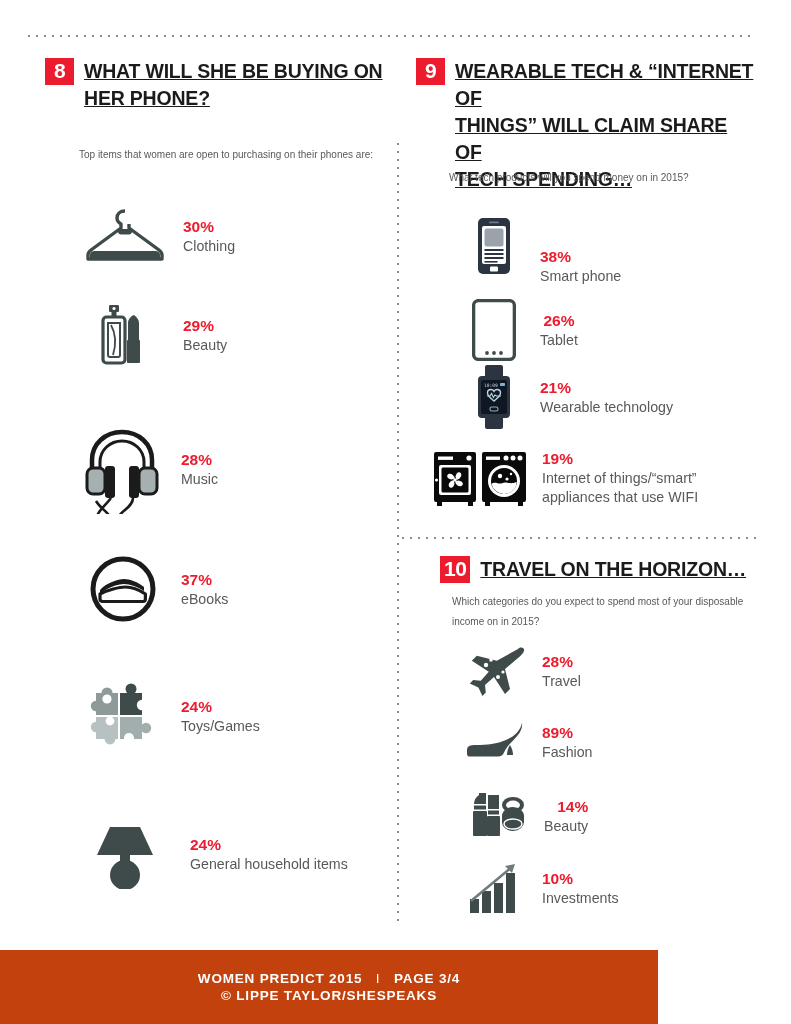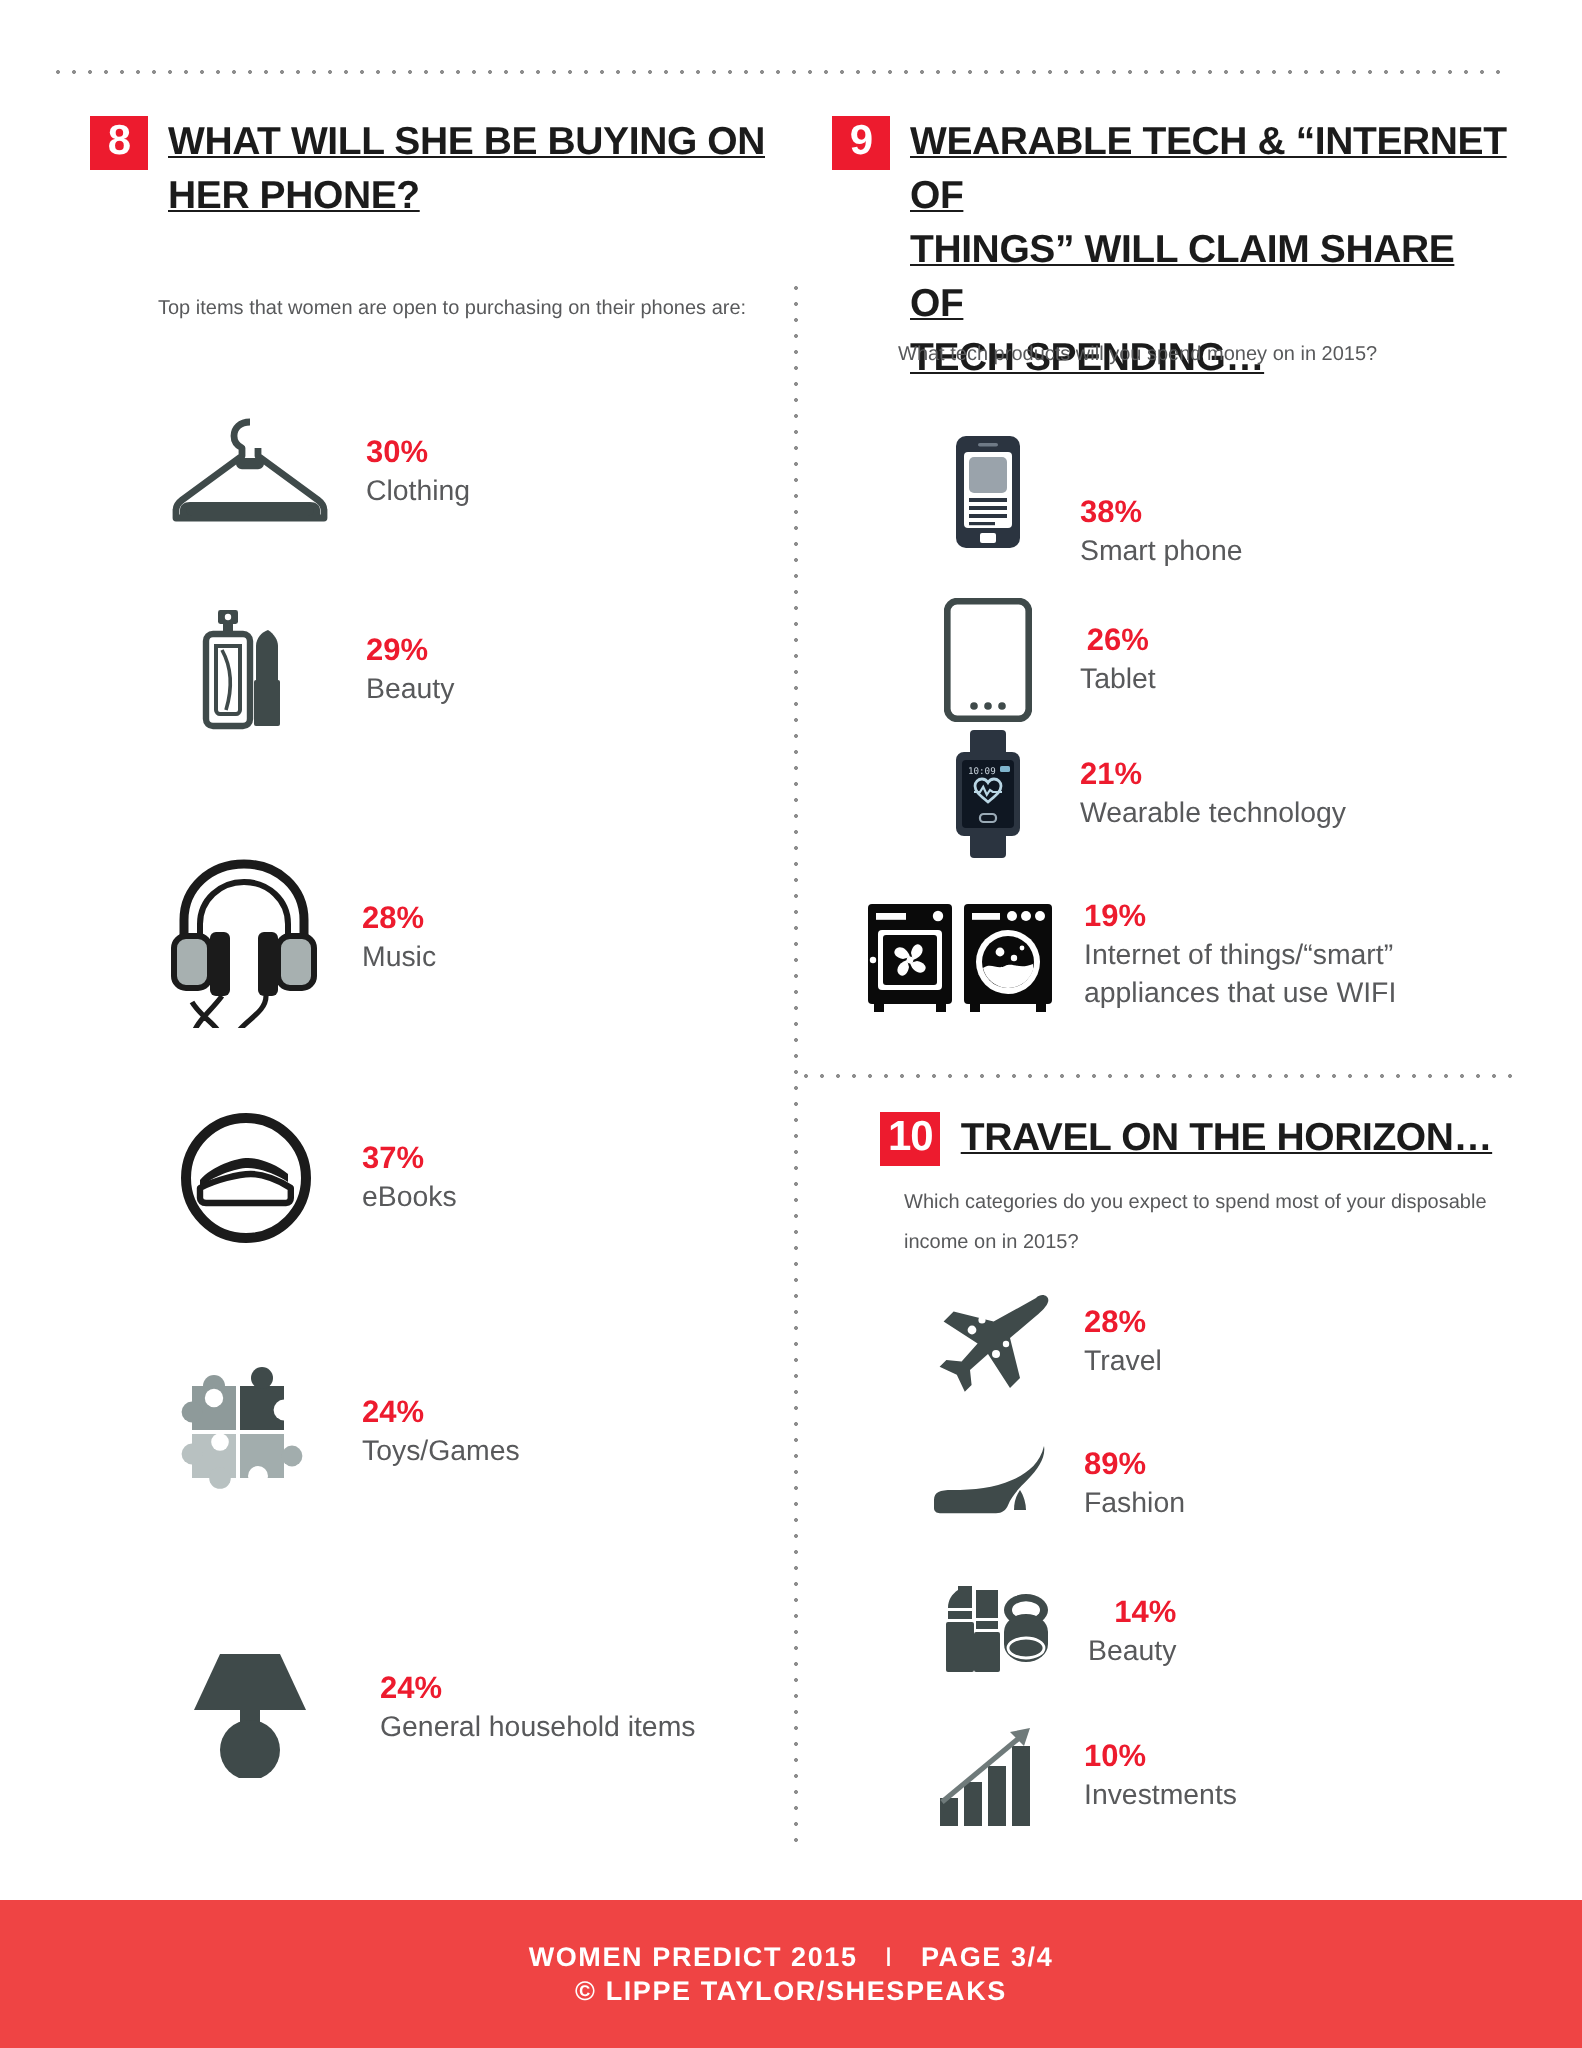--- a/index.html
+++ b/index.html
@@ -105,23 +105,23 @@
     color: #58595b;
     font-size: 14.2px;
     line-height: 19px;
   }
 
   
   #footer {
     position: absolute;
     left: 0;
     top: 950px;
-    width: 791px;
+    width: 658px;
     height: 74px;
-    background: #ef4444;
+    background: #c2410c;
     color: #ffffff;
     display: flex;
     flex-direction: column;
     align-items: center;
     justify-content: center;
     gap: 2px;
   }
   .foot-line {
     font-size: 13.5px;
     font-weight: bold;

